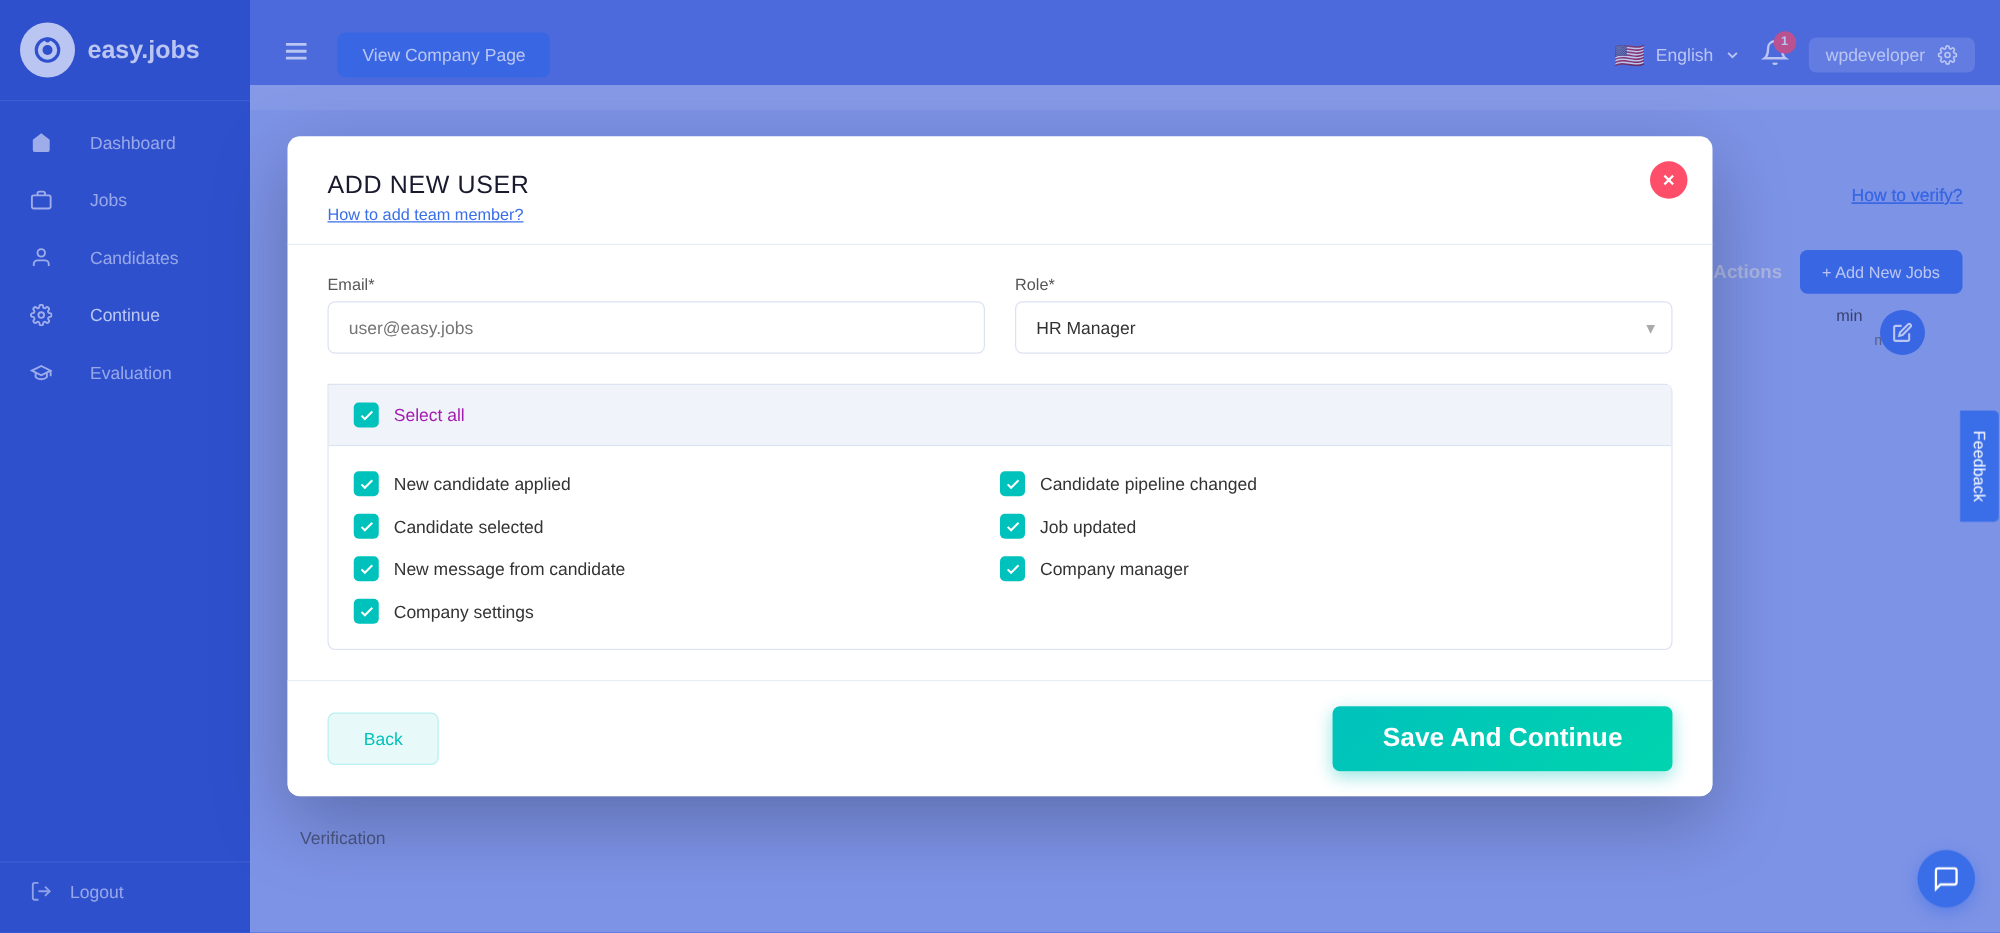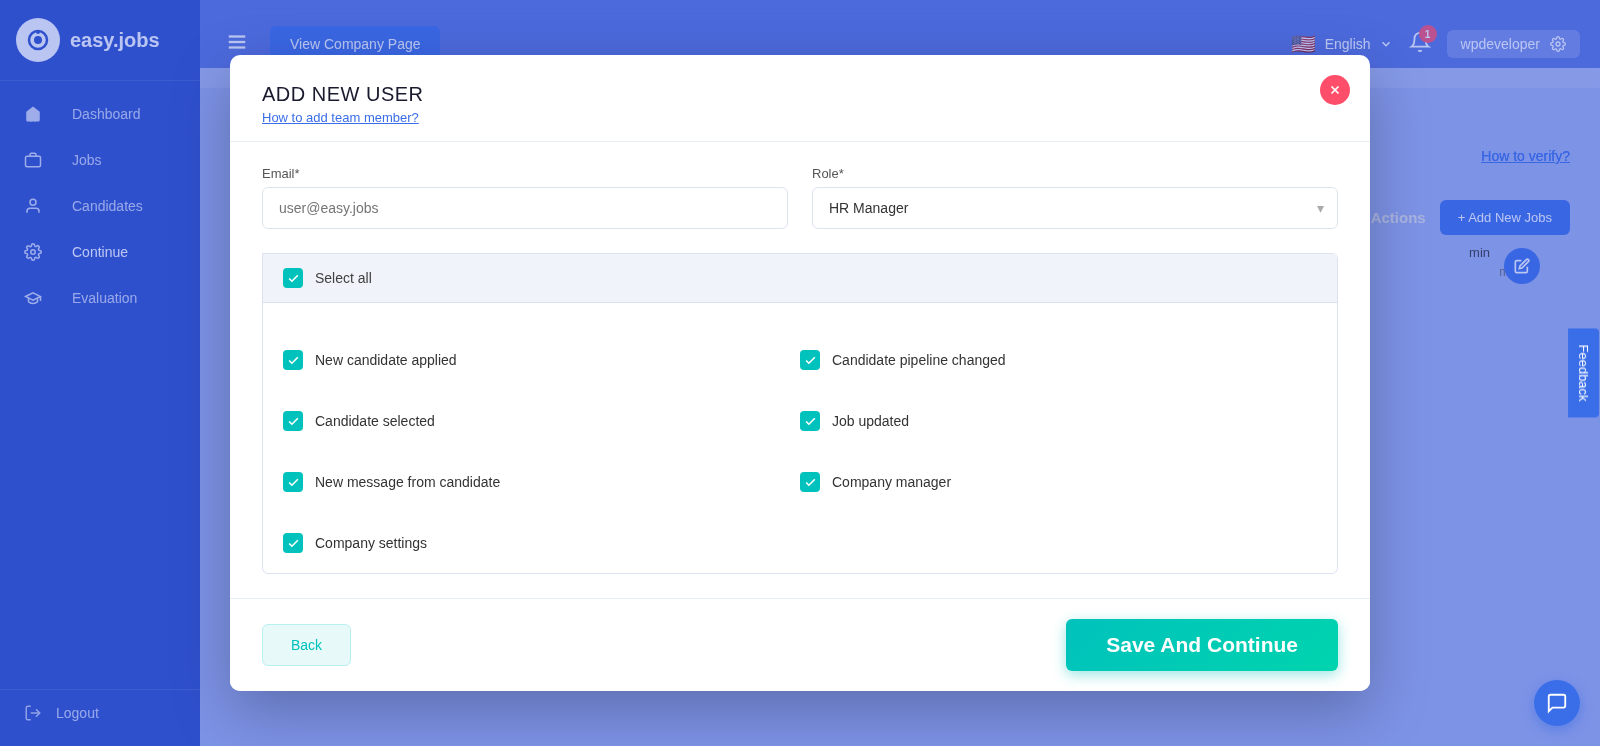--- a/index.html
+++ b/index.html
@@ -159,27 +159,27 @@
     }
     .select-all-row {
       display: flex; align-items: center; gap: 12px; padding: 14px 20px;
       border-bottom: 1.5px solid #dce3f0; background: #f0f4fa;
     }
     .checkbox-checked {
       width: 20px; height: 20px; border-radius: 4px; background: #00c2bc;
       display: flex; align-items: center; justify-content: center; cursor: pointer; flex-shrink: 0;
     }
     .checkbox-checked svg { color: white; }
-    .select-all-label { font-size: 14px; color: #404040; font-weight: 500; }
+    .select-all-label { font-size: 14px; color: #a21caf; font-weight: 500; }
 
     .permissions-grid {
       display: grid; grid-template-columns: 1fr 1fr; padding: 20px 20px;
       gap: 14px 0; background: white; border-radius: 0 0 6px 6px;
     }
-    .perm-item { display: flex; align-items: center; gap: 12px; margin-top: 27px; }
+    .perm-item { display: flex; align-items: center; gap: 12px; }
     .perm-label { font-size: 14px; color: #333; }
 
     .modal-footer {
       padding: 20px 32px; border-top: 1px solid #e8edf5;
       display: flex; justify-content: space-between; align-items: center;
       background: white;
     }
     .btn-back {
       border: 1.5px solid #b8eff0; background: #e8f9f9; color: #00c2bc;
       border-radius: 6px; padding: 12px 28px; font-size: 14px; cursor: pointer; font-weight: 500;

